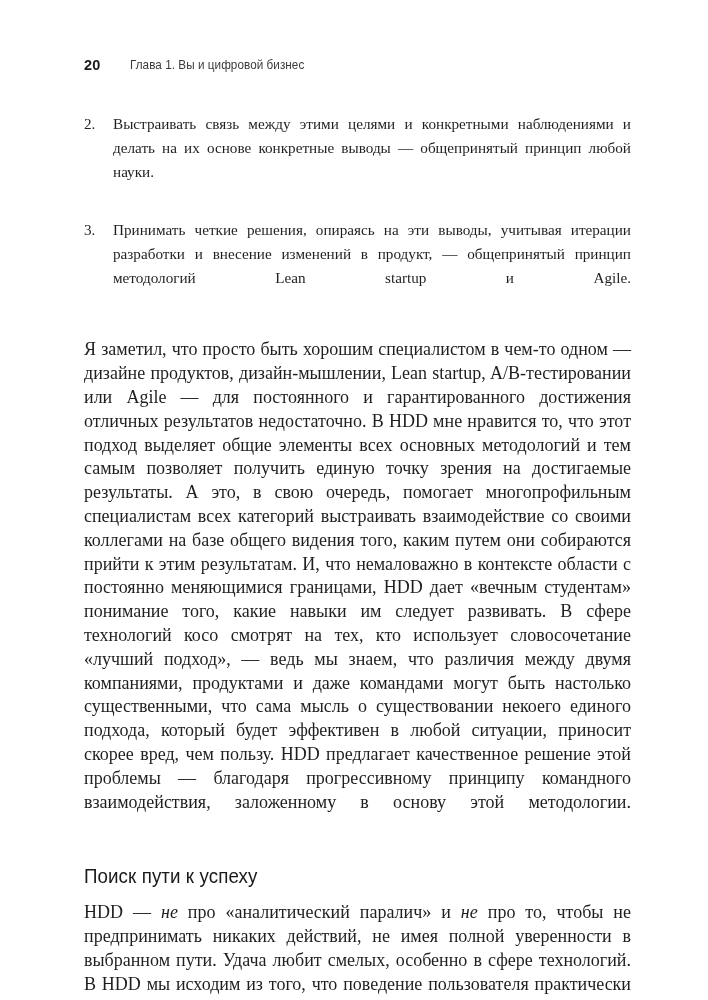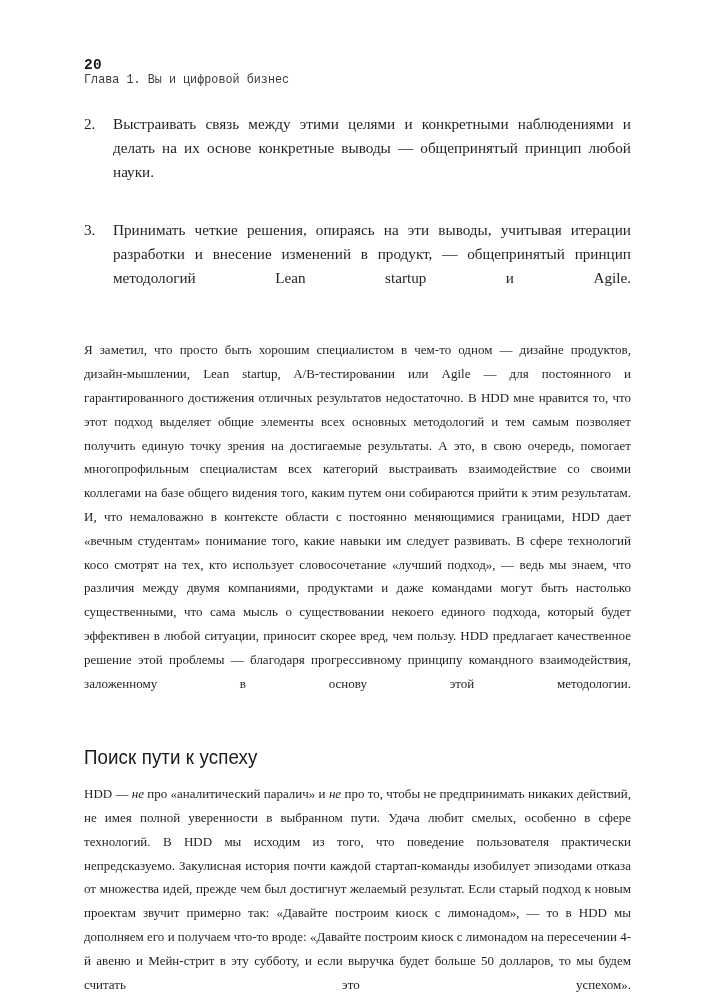--- a/index.html
+++ b/index.html
@@ -25,23 +25,22 @@
     box-sizing: border-box;
   }
 
   
   .running-head {
     position: absolute;
     left: 84px;
     top: 57px;
     width: 546px;
     display: flex;
-    align-items: flex-start;
-    font-family: Liberation Mono, monospace;
-    flex-direction: column;
+    align-items: center;
+    font-family: Liberation Sans, sans-serif;
   }
   .folio {
     font-size: 14.5px;
     font-weight: bold;
     color: #1a1a1a;
     letter-spacing: 0.2px;
     min-width: 46px;
   }
   .chapter-title {
     font-size: 12.6px;
@@ -80,21 +79,21 @@
     left: 0;
     top: 0;
     width: 22px;
     text-align: left;
     font-size: 15.2px;
     line-height: 23.8px;
   }
 
   p.body {
     margin: 0;
-    font-size: 13px;
+    font-size: 18px;
     line-height: 23.8px;
     text-align: justify;
     text-justify: inter-word;
     hyphens: manual;
   }
 
   .gap-after-list { height: 14px; }
 
   h2.section {
     font-family: "Liberation Sans Narrow", "Liberation Sans", "DejaVu Sans", sans-serif;

